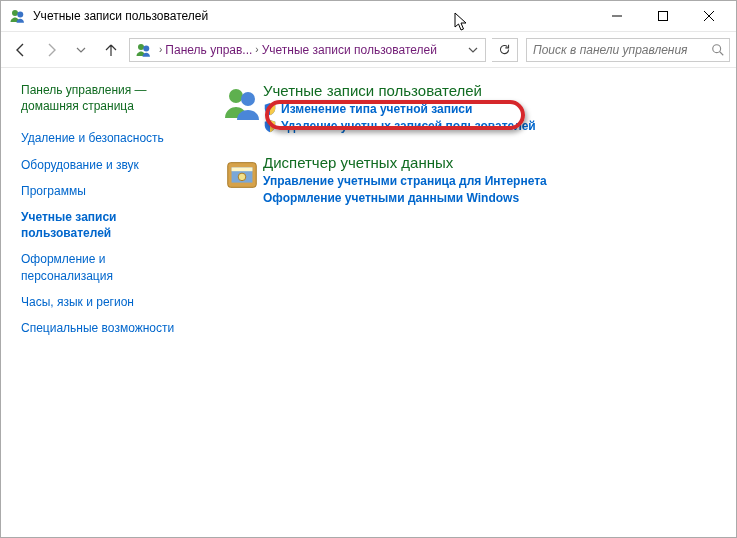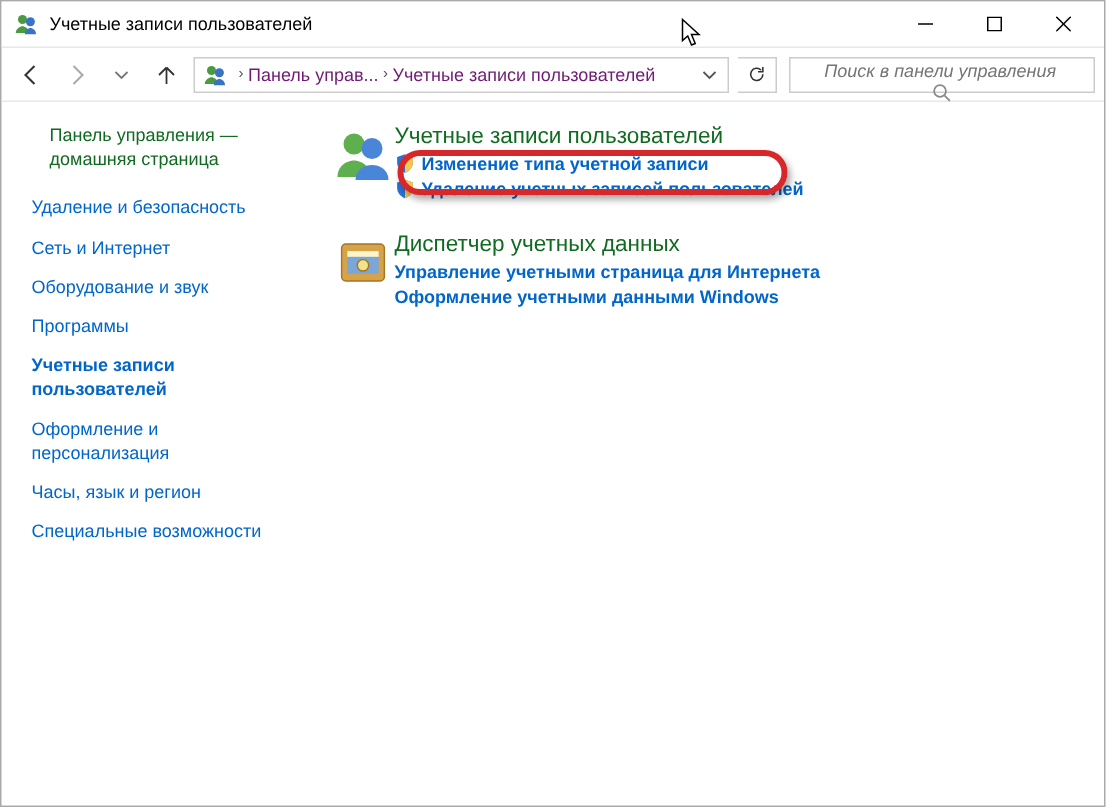--- a/index.html
+++ b/index.html
@@ -67,21 +67,21 @@
   .address-bar .crumb { font-size: 12px; color: #701a75; white-space: nowrap; }
   .address-bar .addr-spacer { flex: 1; }
   .address-bar .addr-drop { width: 20px; display:flex; align-items:center; justify-content:center; color:#555;}
   .refresh-btn {
     width: 26px; height: 24px; border: 1px solid #ccc; border-left: none;
     display:flex; align-items:center; justify-content:center; color:#333;
     margin-right: 6px;
   }
   .search-box {
     width: 204px; height: 24px; border: 1px solid #ccc;
-    display: flex; align-items: center; padding: 0 4px; flex-direction: column;
+    display: flex; align-items: center; padding: 0 4px;
   }
   .search-box input {
     flex: 1; border: none; outline: none; font-size: 12px;
     color: #666; font-style: italic; background: transparent;
   }
   .search-box .mag { width:14px; height:14px; color:#888; }
 
   
   .body-area {
     display: flex;
@@ -94,21 +94,21 @@
     padding: 14px 12px 12px 20px;
   }
   .sidebar .side-item {
     font-size: 12px;
     color: #0066cc;
     margin-bottom: 10px;
     line-height: 1.35;
     cursor: pointer;
   }
   .sidebar .side-item.bold { font-weight: 700; }
-  .sidebar .side-item.home { color: #106b21; margin-left: 12px; }
+  .sidebar .side-item.home { color: #106b21; }
 
   .main {
     flex: 1;
     padding: 14px 18px 12px 10px;
     position: relative;
   }
   .section { display: flex; margin-bottom: 18px; }
   .section-icon {
     width: 42px; flex: 0 0 42px;
     display:flex; align-items:flex-start; justify-content:center;
@@ -231,21 +231,20 @@
     </span>
   </div>
 </div>
 
 <div class="body-area">
 
   <div class="sidebar">
     <div class="side-item home">Панель управления — домашняя страница</div>
     <div style="height:6px"></div>
     <div class="side-item">Удаление и безопасность</div>
-    <div class="side-item">Сеть и Интернет</div>
     <div class="side-item">Оборудование и звук</div>
     <div class="side-item">Программы</div>
     <div class="side-item bold">Учетные записи пользователей</div>
     <div class="side-item">Оформление и персонализация</div>
     <div class="side-item">Часы, язык и регион</div>
     <div class="side-item">Специальные возможности</div>
   </div>
 
   <div class="main">
 

